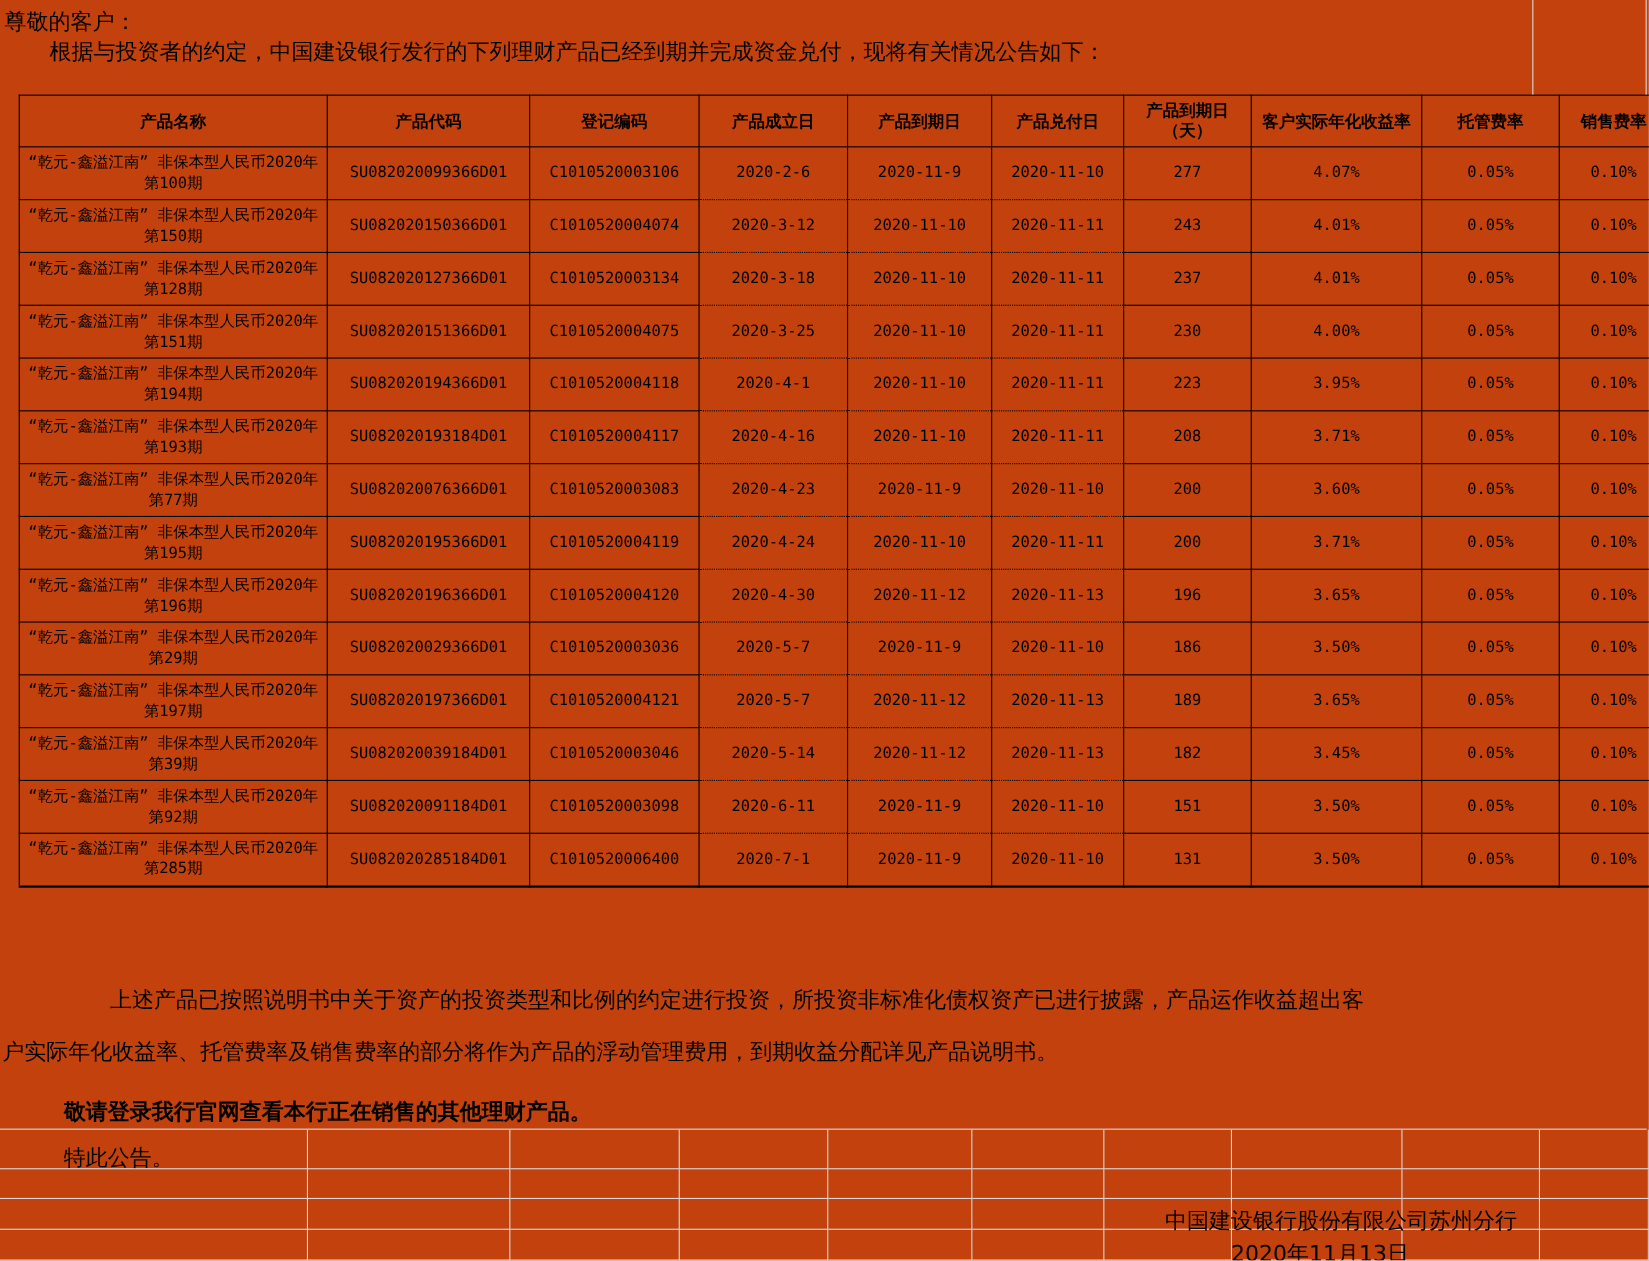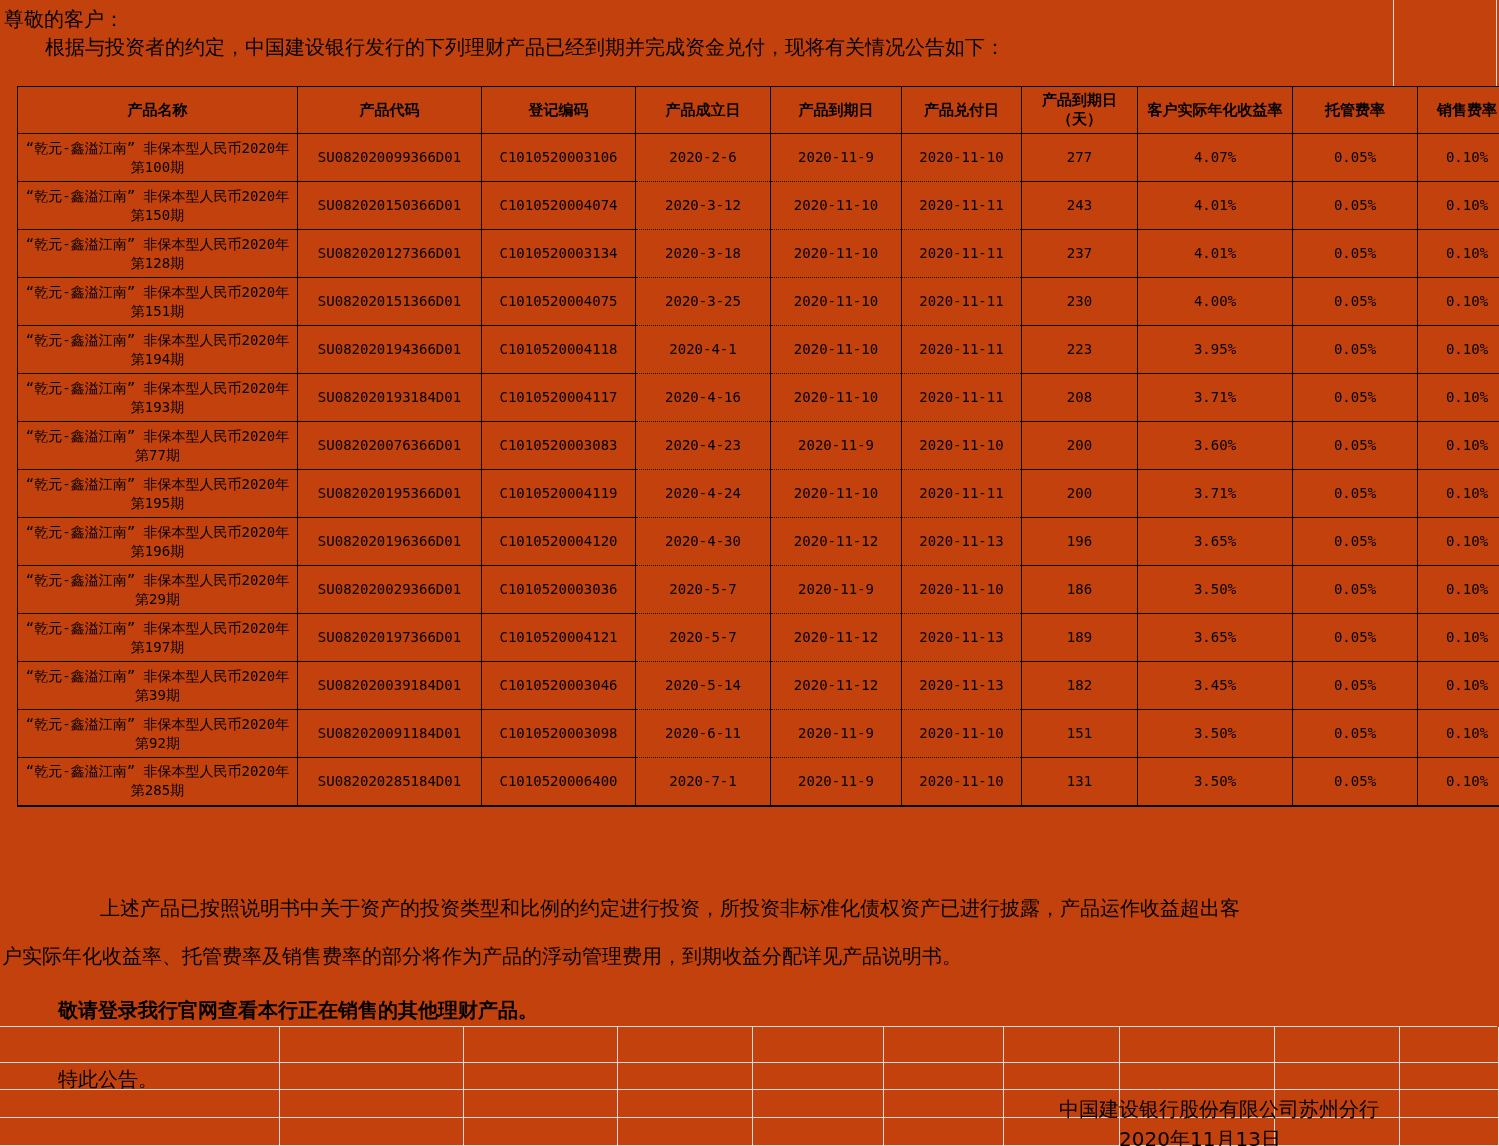--- a/index.html
+++ b/index.html
@@ -50,21 +50,21 @@
   table.products td:nth-child(5),
   table.products td:nth-child(6) {
     border-top:1px dotted #000;
     border-bottom:1px dotted #000;
   }
 
   
   #note1a { left:100px; top:895px; }
   #note1b { left:2px;   top:943px; }
   #note2  { left:58px;  top:997px;font-weight:bold; }
-  #note3  { left:58px;  top:1039px; z-index:3;margin-top:27px; }
+  #note3  { left:58px;  top:1039px; z-index:3; }
 
   
   .grid-area {
     position:absolute; left:0; top:1026px;
     width:1497px; height:120px;
     border-top:1px solid #d9d9d9;
     z-index:1;
   }
   .grid-row { display:flex; }
   .grid-cell {

